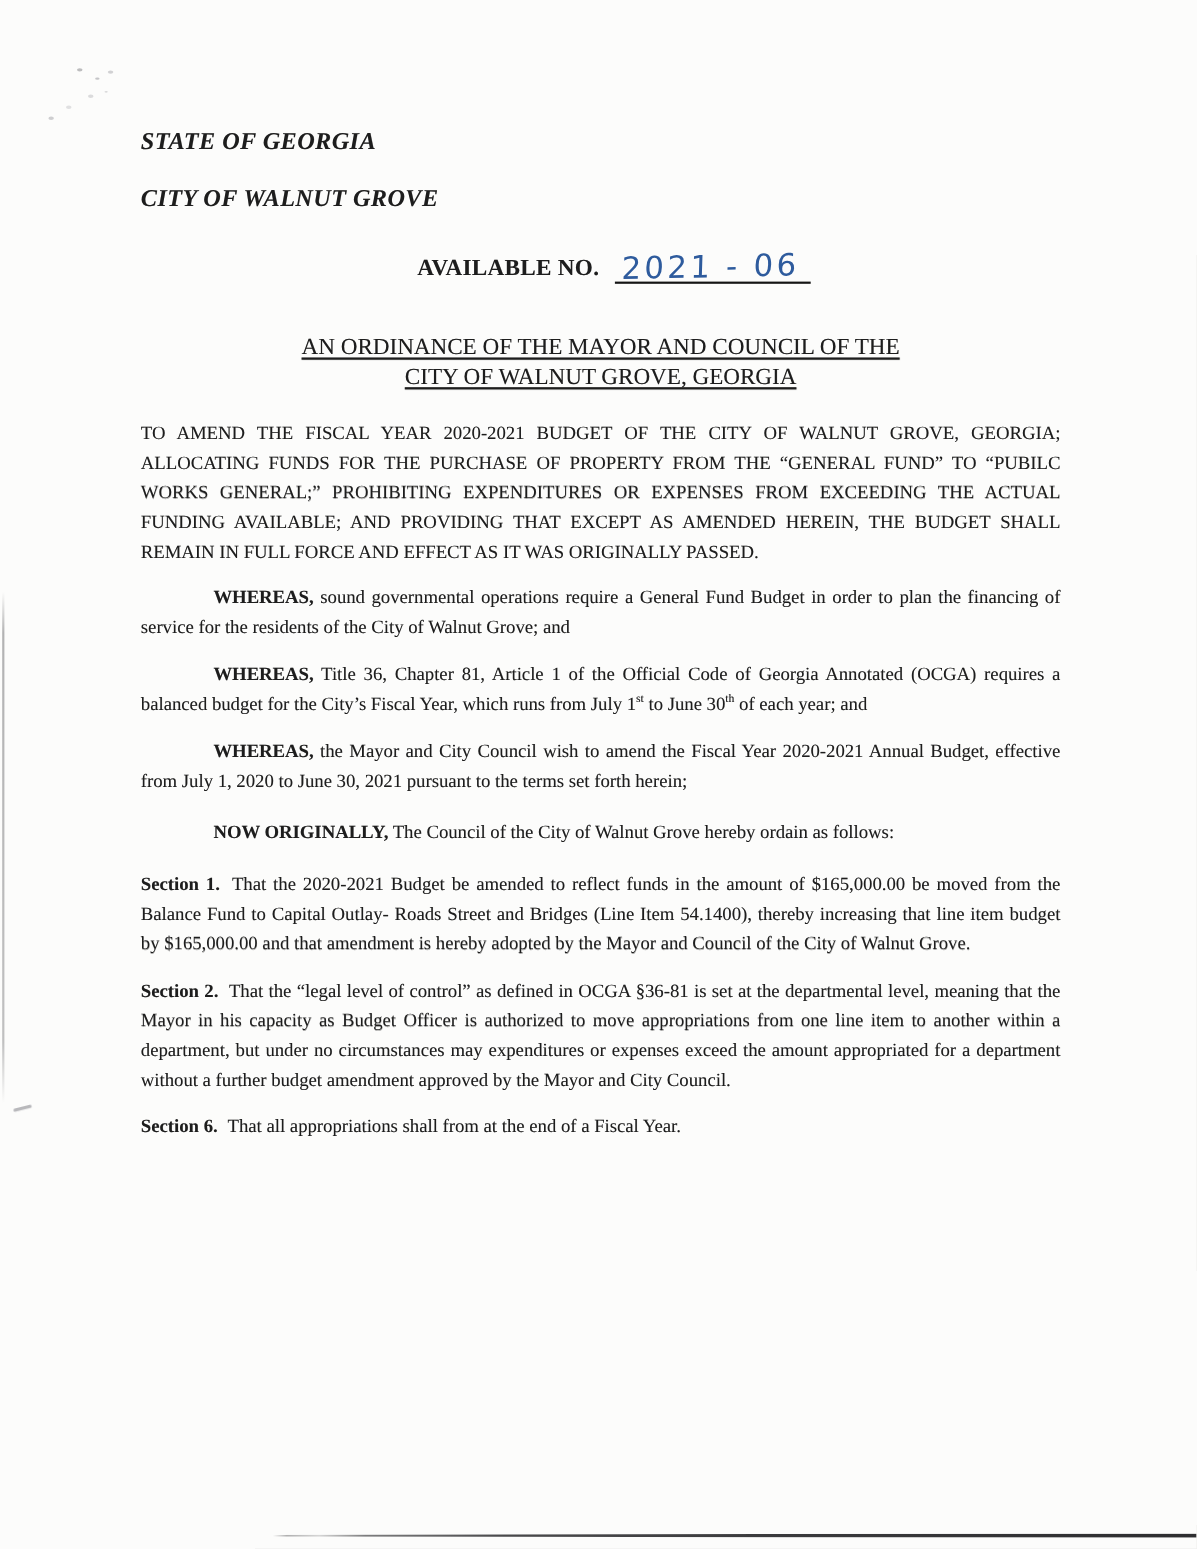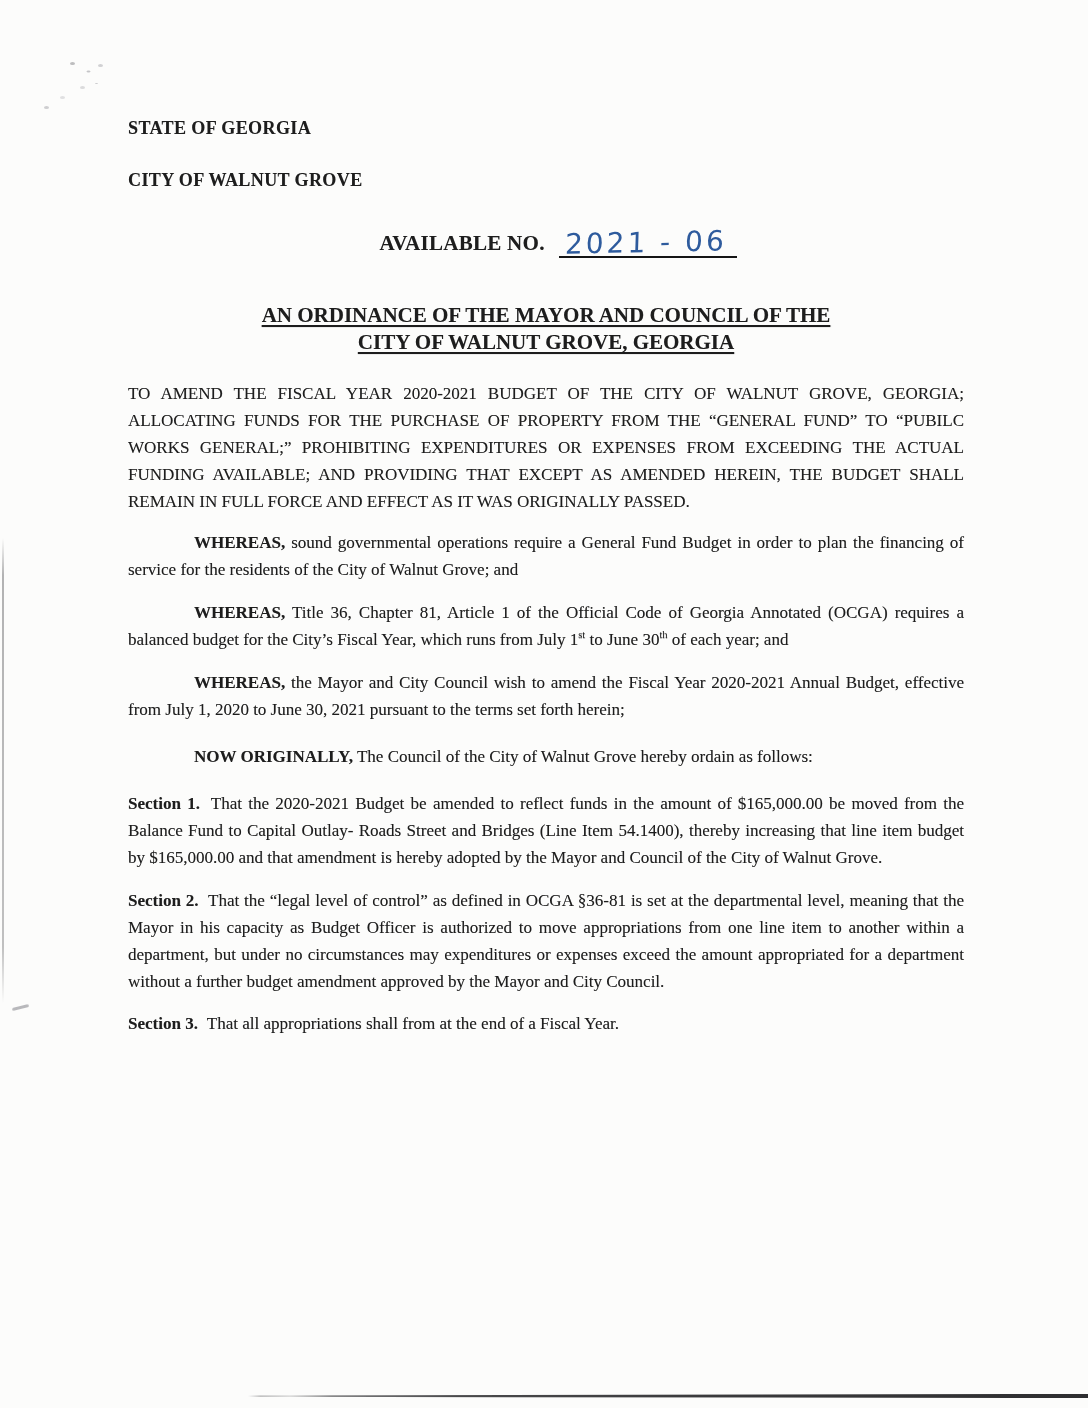--- a/index.html
+++ b/index.html
@@ -19,23 +19,24 @@
   .content {
     position: relative;
     margin-left: 128px;
     width: 836px;
     padding-top: 116px;
     text-shadow: 0.2px 0.2px 0.4px rgba(20,20,20,0.35);
   }
 
   .hdr-line {
     font-weight: bold;
-    font-size: 18px;
+    font-size: 22px;
     line-height: 24px;
     letter-spacing: 0.4px;
+    font-style: italic;
   }
   .hdr-line.city { margin-top: 28px; }
 
   .ord-line {
     margin-top: 34px;
     text-align: center;
     padding-left: 24px;
     white-space: nowrap;
   }
   .ord-label {
@@ -59,21 +60,21 @@
     letter-spacing: 3px;
     transform: rotate(-1.2deg) skewX(-3deg);
     text-shadow: none;
     position: relative;
     top: 2px;
   }
 
   .doc-title {
     margin-top: 44px;
     text-align: center;
-    font-weight: bold;
+    font-weight: normal;
     font-size: 21px;
     line-height: 27px;
   }
   .doc-title .u {
     text-decoration: underline;
     text-decoration-thickness: 2px;
     text-underline-offset: 3px;
   }
 
   p.par {
@@ -184,16 +185,16 @@
 
 
     <p class="par indent w"><b class="lead">WHEREAS,</b><span> the Mayor and City Council wish to amend the Fiscal Year 2020-2021 Annual Budget, effective from July 1, 2020 to June 30, 2021 pursuant to the terms set forth herein;</span></p>
 
     <p class="par indent nt"><b class="lead">NOW ORIGINALLY,</b><span> The Council of the City of Walnut Grove hereby ordain as follows:</span></p>
 
     <p class="par s1"><b class="lead sec-lead">Section 1.</b><span> That the 2020-2021 Budget be amended to reflect funds in the amount of $165,000.00 be moved from the Balance Fund to Capital Outlay- Roads Street and Bridges (Line Item 54.1400), thereby increasing that line item budget by $165,000.00 and that amendment is hereby adopted by the Mayor and Council of the City of Walnut Grove.</span></p>
 
     <p class="par s"><b class="lead sec-lead">Section 2.</b><span> That the “legal level of control” as defined in OCGA §36-81 is set at the departmental level, meaning that the Mayor in his capacity as Budget Officer is authorized to move appropriations from one line item to another within a department, but under no circumstances may expenditures or expenses exceed the amount appropriated for a department without a further budget amendment approved by the Mayor and City Council.</span></p>
 
-    <p class="par s3"><b class="lead sec-lead">Section 3.</b><span> That all appropriations shall from at the end of a Fiscal Year.</span></p>
+    <p class="par s3"><b class="lead sec-lead">Section 6.</b><span> That all appropriations shall from at the end of a Fiscal Year.</span></p>
 
   </div>
 </div>
 
 </body></html>

